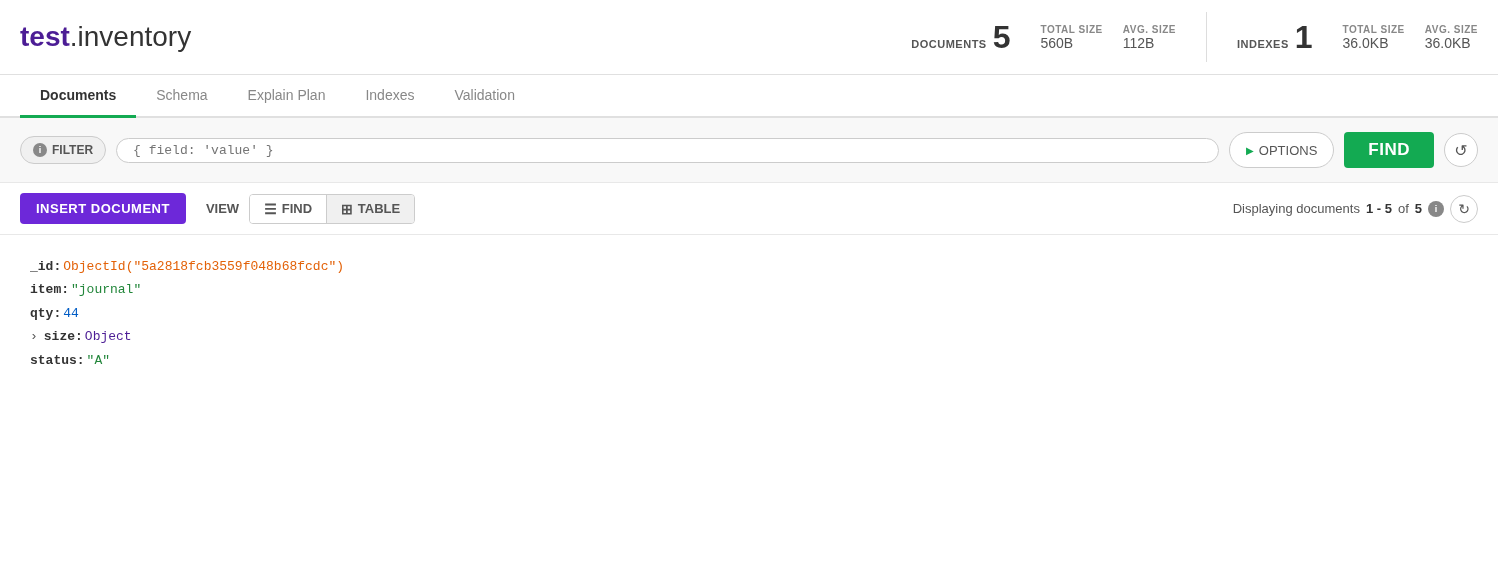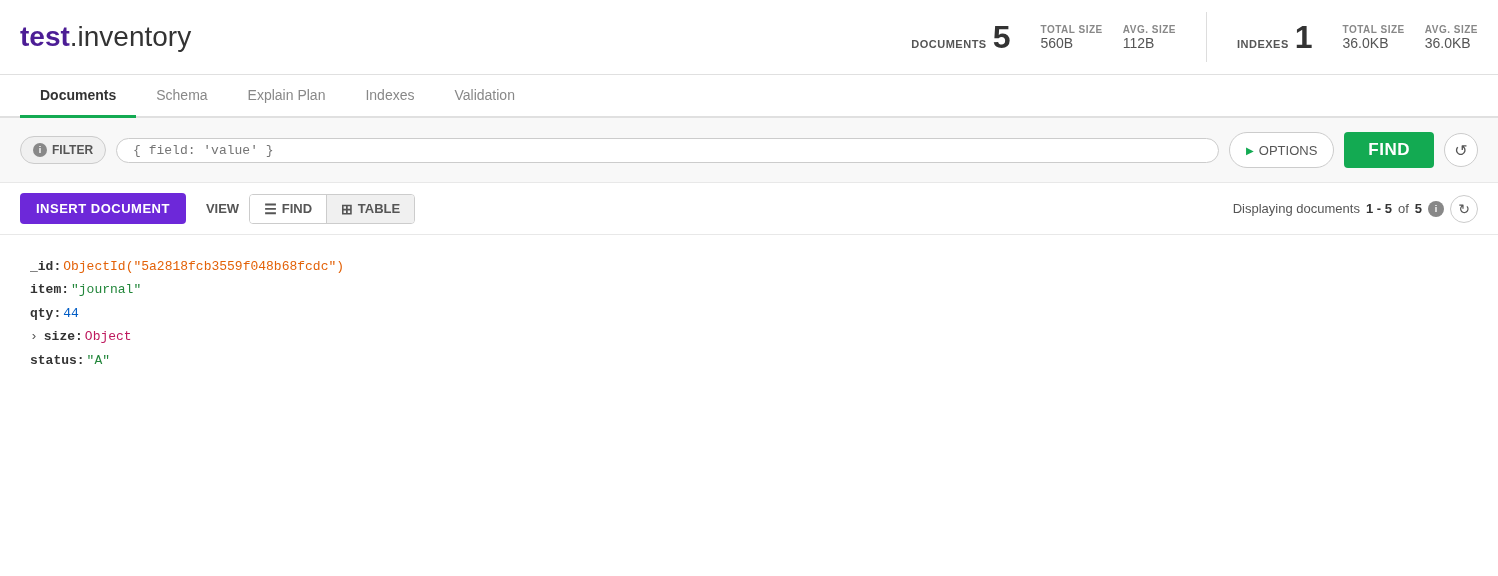--- a/index.html
+++ b/index.html
@@ -316,21 +316,21 @@
     }
     .doc-number {
       color: #005cc5;
     }
     .doc-expand {
       color: #555;
       cursor: pointer;
       margin-right: 4px;
     }
     .doc-plain {
-      color: #be185d;
+      color: #4c1d95;
       text-align: right;
     }
   </style>
 </head>
 <body>
 
 <div class="header">
   <div class="collection-title">
     <span class="brand">test</span><span>.</span><span>inventory</span>
   </div>

